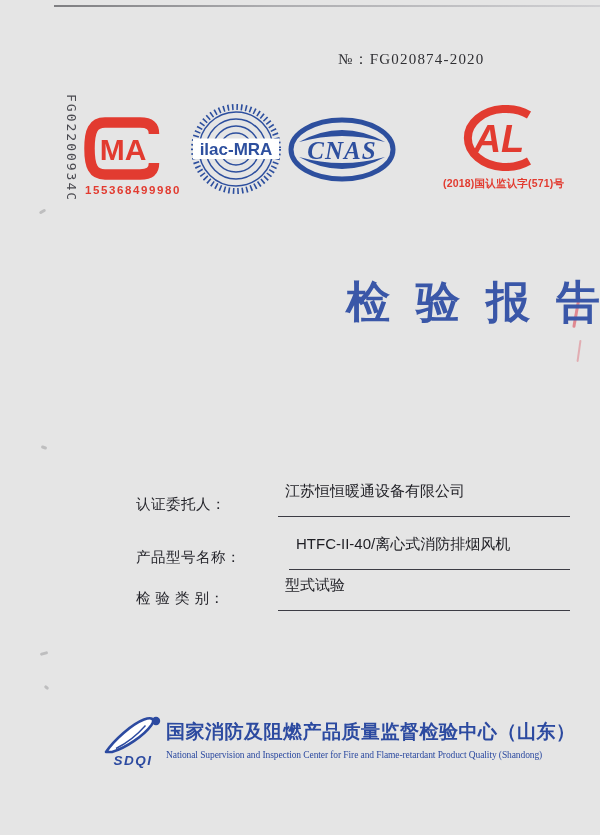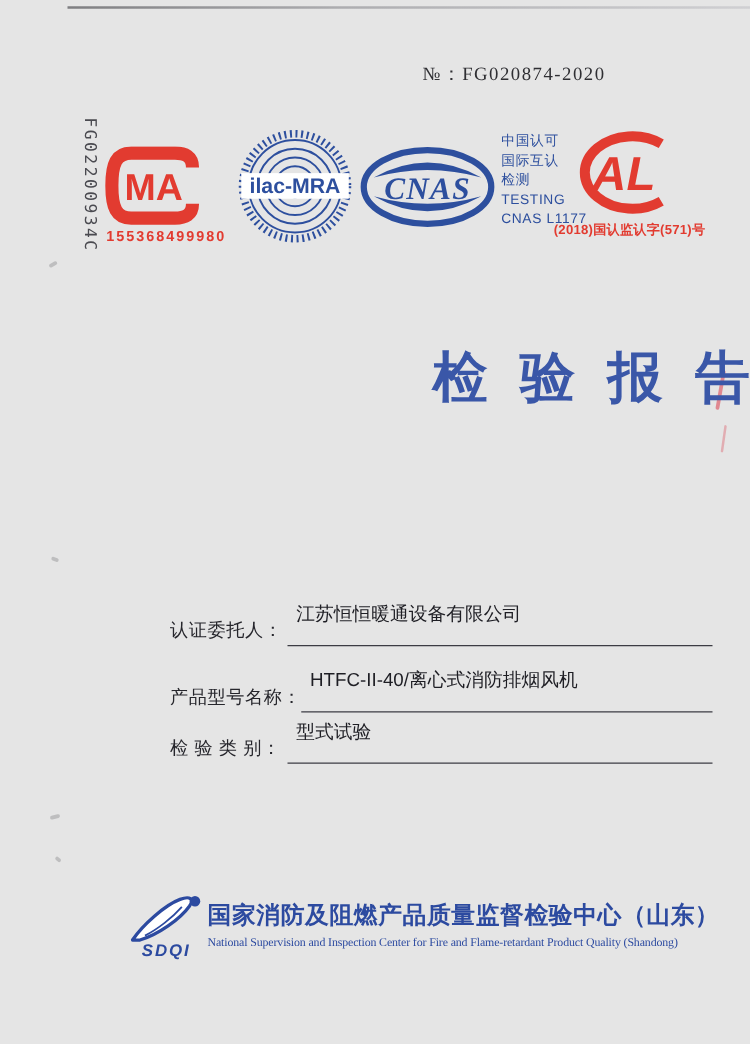--- a/index.html
+++ b/index.html
@@ -37,21 +37,21 @@
   
   .title-zh { left:50px; right:0; top:273px; text-align:right;
     font-size:44px; font-weight:900; color:var(--blue); }
   .title-zh span { letter-spacing:26px; margin-right:-26px; }
   .title-en { left:56px; right:0; top:354px; text-align:center;
     font-family:"Liberation Serif", serif; font-size:24px; font-weight:bold;
     color:var(--blue); }
   .title-en span { letter-spacing:5px; margin-right:-5px; word-spacing:9px; }
 
   
-  .field-row { left:136px; width:434px; display:flex; align-items:flex-end; }
+  .field-row { left:136px; width:434px; display:flex; align-items:flex-end;gap:48px; }
   .field-row .field-label { font-size:14.5px; color:#26262c; letter-spacing:.5px;
     white-space:nowrap; min-width:94px; padding-bottom:3px; }
   .field-row .field-value { flex:1; font-size:15px; color:#1e1e24;
     border-bottom:1.5px solid #3c3c44; padding:0 4px 15px 7px; white-space:nowrap; }
   .row-1 { top:482px; } .row-2 { top:535px; } .row-3 { top:576px; }
 
   
   .org-zh { left:166px; top:719px; font-size:19px; font-weight:bold;
     color:var(--footer_blue); letter-spacing:.5px; white-space:nowrap; }
   .org-en { left:166px; top:750px; font-family:"Liberation Serif", serif;
@@ -92,27 +92,20 @@
     <rect x="3" y="37.5" width="86" height="20.5" fill="#ffffff"></rect>
     <text x="46" y="53.5" text-anchor="middle" font-size="17" font-weight="bold" fill="currentColor">ilac-MRA</text>
   </svg>
 
   <svg class="abs" style="left:287px; top:116px; color:var(--logo_blue);" width="110" height="67" viewBox="0 0 110 67">
     <ellipse cx="55" cy="33.5" rx="51" ry="29.5" fill="none" stroke="currentColor" stroke-width="5"></ellipse>
     <path d="M12,26 Q55,2 98,26 Q55,14 12,26 Z" fill="currentColor"></path>
     <path d="M12,41 Q55,65 98,41 Q55,53 12,41 Z" fill="currentColor"></path>
     <text class="serif-t" x="55" y="43" text-anchor="middle" font-size="25" font-weight="bold" font-style="italic" letter-spacing="1" fill="currentColor">CNAS</text>
   </svg>
-  <div class="abs cnas-text">
-    <div>中国认可</div>
-    <div>国际互认</div>
-    <div>检测</div>
-    <div>TESTING</div>
-    <div>CNAS  L1177</div>
-  </div>
 
   <svg class="abs" style="left:456px; top:104px; color:var(--red);" width="88" height="68" viewBox="0 0 88 68">
     <path d="M73,11 A38,29 0 1 0 73,57" fill="none" stroke="currentColor" stroke-width="8"></path>
     <text x="43" y="48" text-anchor="middle" font-size="38" font-weight="900" font-style="italic" fill="currentColor">AL</text>
   </svg>
   <div class="abs cal-caption">(2018)国认监认字(571)号</div>
 
   <div class="abs title-zh"><span>检验报告</span></div>
 
   <div class="abs field-row row-1">

